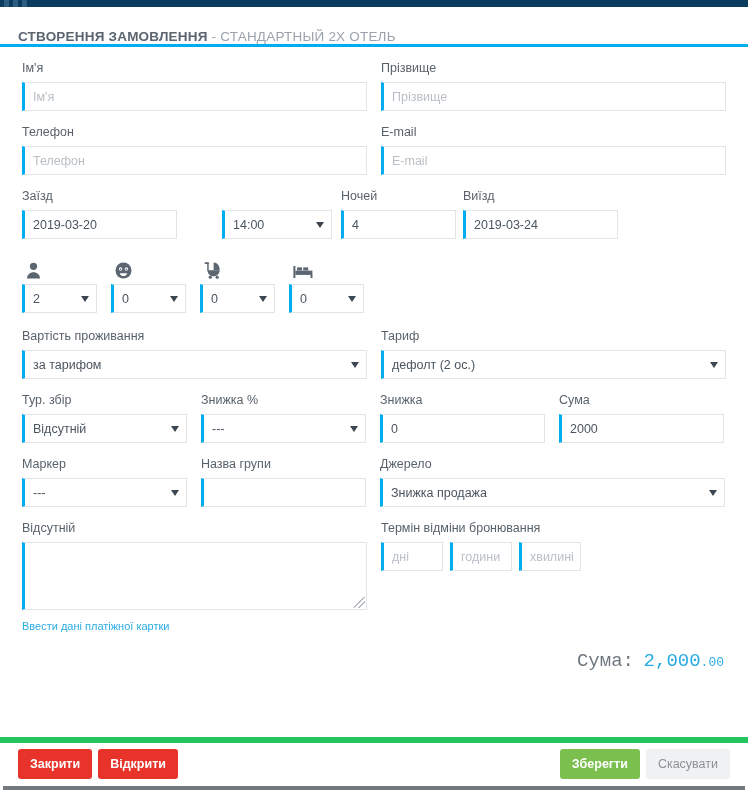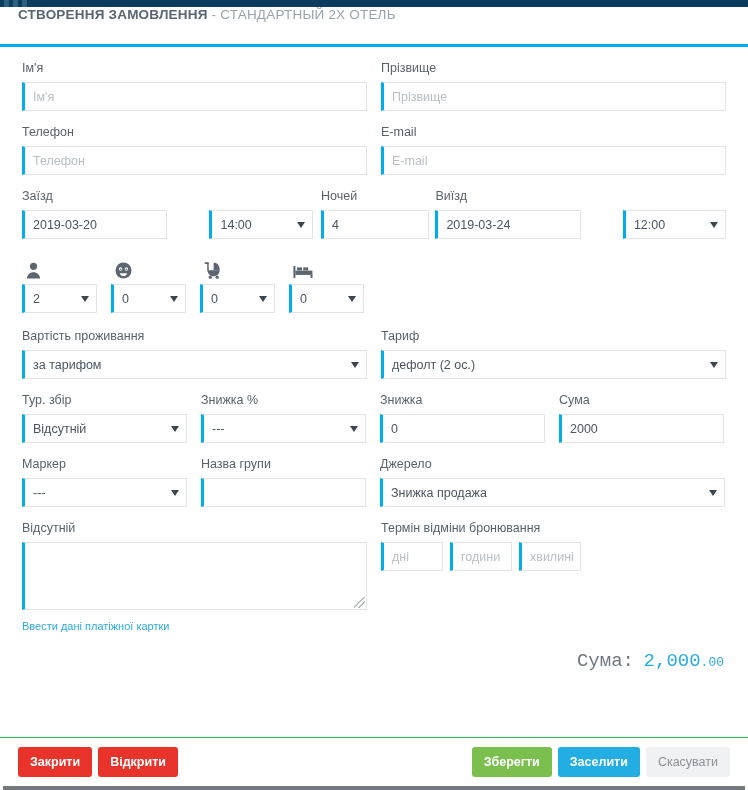--- a/index.html
+++ b/index.html
@@ -28,21 +28,21 @@
   }
   .topbar-chip {
     width: 5px; height: 7px; background: #2a5f80;
   }
 
   
   .modal-header {
     position: absolute; top: 7px; left: 0;
     width: 748px; height: 37px;
     background: #ffffff;
-    display: flex; align-items: flex-start;
+    display: flex; align-items: flex-end;
     padding: 0 18px;
   }
   .modal-title {
     font-size: 13.5px; letter-spacing: .2px;
   }
   .modal-title b {
     color: #5a6570; font-weight: bold;
   }
   .modal-title .sub {
     color: #9aa3ad; font-weight: normal;
@@ -147,21 +147,21 @@
     font-family: Liberation Mono, monospace;
   }
   .total-label { font-size: 19px; color: #6f7880; }
   .total-main { font-size: 19px; color: #2aace2; }
   .total-cents { font-size: 13px; color: #2aace2; }
 
   
   .modal-footer {
     position: absolute; left: 0; top: 737px;
     width: 748px; height: 48px;
-    border-top: 1px solid #22c55e;
+    border-top: 6px solid #22c55e;
     background: #fff;
     display: flex; align-items: center;
     padding: 0 18px;
   }
   .btn {
     height: 30px; min-width: 62px;
     border: none; border-radius: 3px;
     font-size: 12.5px; font-weight: bold;
     color: #fff; cursor: pointer;
     padding: 0 12px;
@@ -260,27 +260,20 @@
         </div>
       </div>
       <div style="width:7px"></div>
       <div class="col" style="width:155px">
         <label class="fld-label">Виїзд</label>
         <div class="ctrl">
           <span class="val">2019-03-24</span>
         </div>
       </div>
       <div style="width:45px"></div>
-      <div class="col" style="width:110px">
-        <label class="fld-label ph">&nbsp;</label>
-        <div class="ctrl select">
-          <span class="val">12:00</span>
-          <span class="caret"></span>
-        </div>
-      </div>
     </div>
 
     
     <div class="row icon-group" style="margin-top:18px;margin-bottom:16px">
       <div class="icon-cell">
         <div class="icon-slot">
           <svg width="15" height="17" viewBox="0 0 15 17">
               <circle cx="7.5" cy="4.3" r="3.6" fill="#5b6670"></circle>
               <path d="M1 16.5c0-3.6 2.9-6.3 6.5-6.3S14 12.9 14 16.5z" fill="#5b6670"></path>
             </svg>
@@ -453,18 +446,17 @@
       <span class="total-label">Сума:</span>
       <span class="total-main">2,000</span><span class="total-cents">.00</span>
     </div>
   </div>
 
   <div class="modal-footer">
     <button class="btn btn-red">Закрити</button>
     <button class="btn btn-red">Відкрити</button>
     <div class="spacer"></div>
     <button class="btn btn-green">Зберегти</button>
-    <button class="btn btn-blue">Заселити</button>
     <button class="btn btn-grey">Скасувати</button>
   </div>
 
   <div class="bottom-shadow"></div>
 </div>
 
 </body></html>

